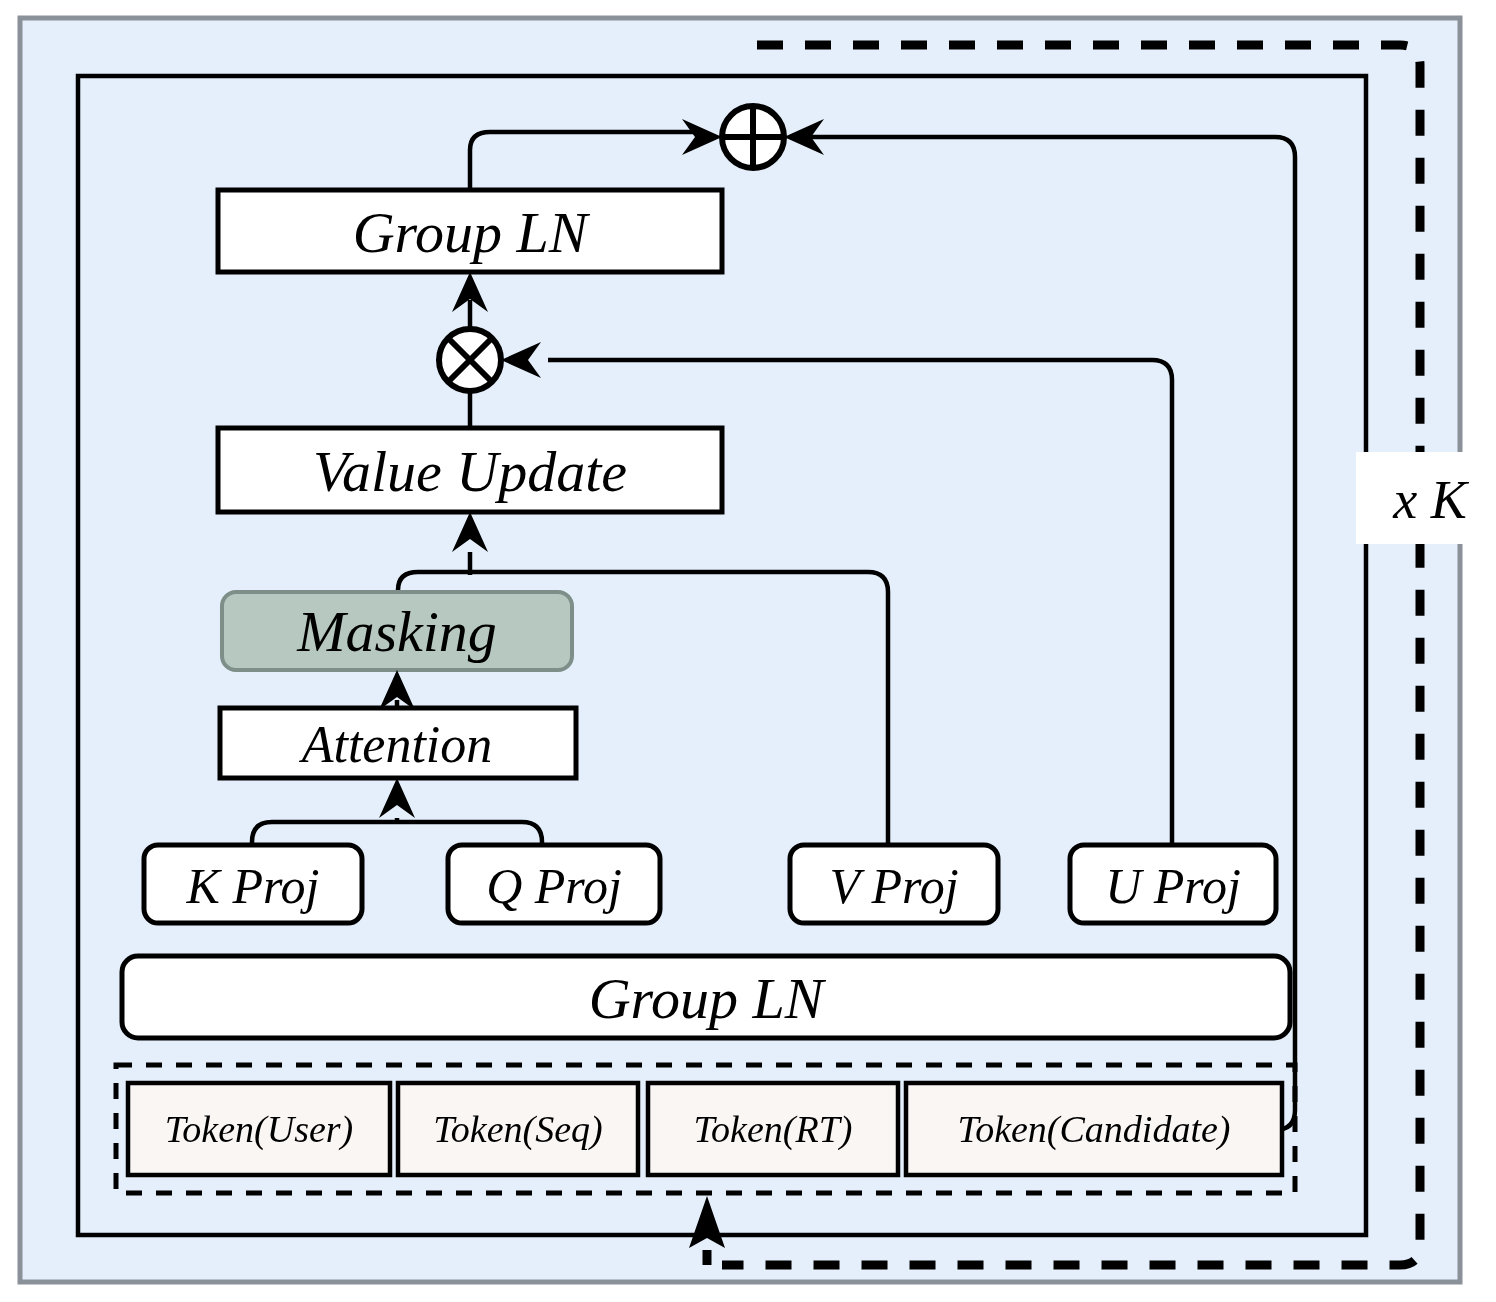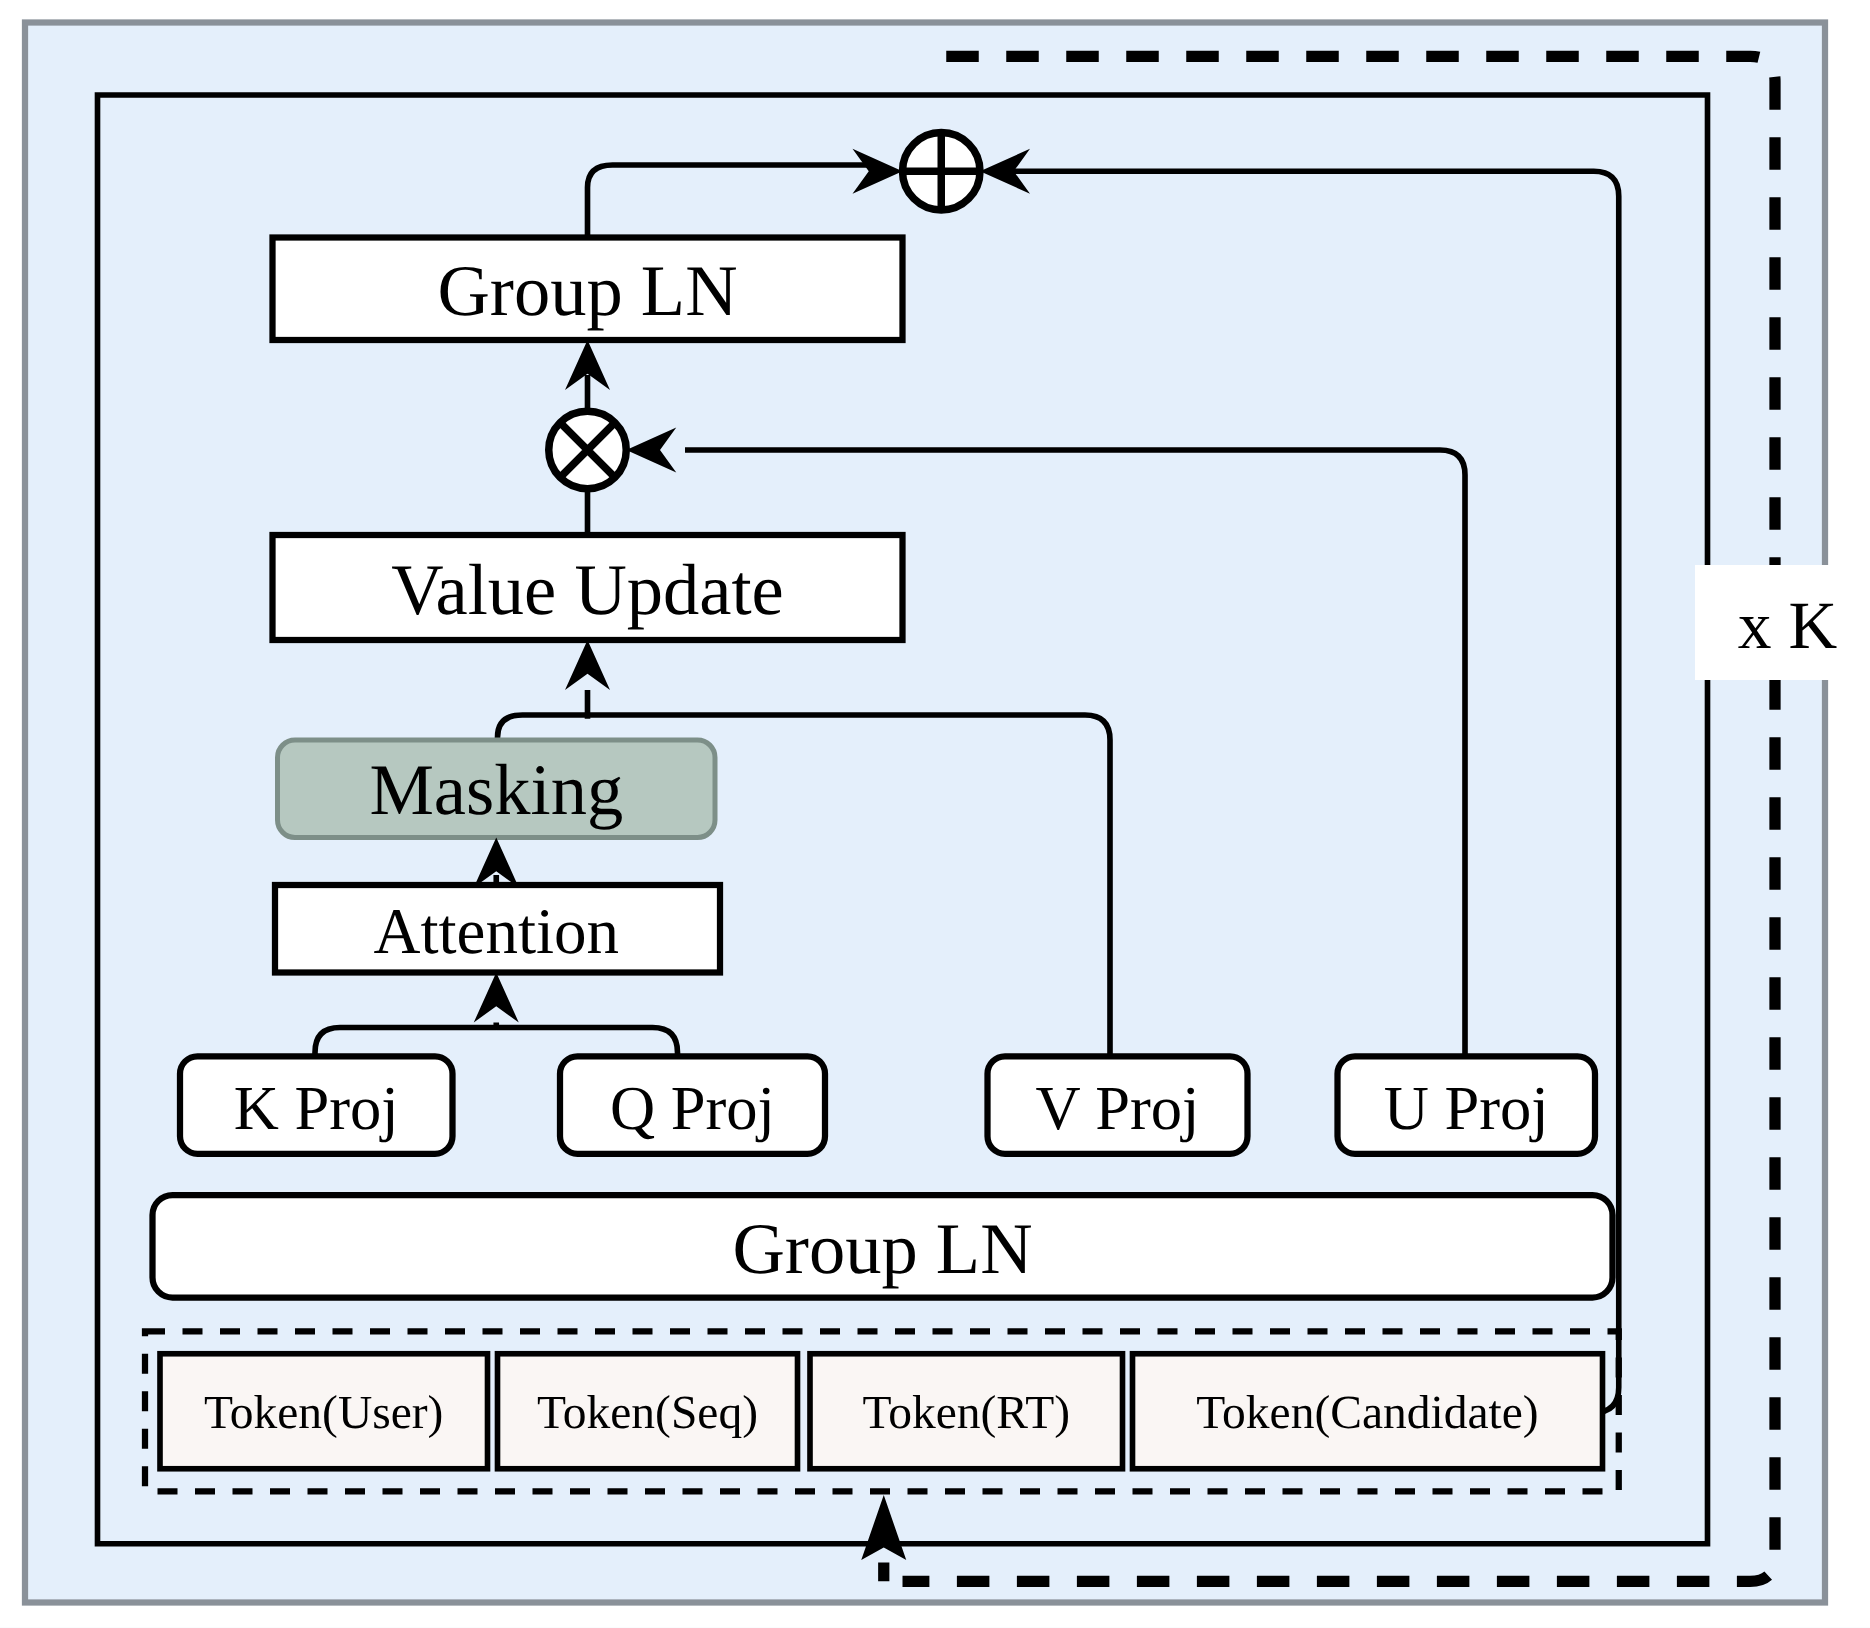--- a/index.html
+++ b/index.html
@@ -1,17 +1,17 @@
 <!DOCTYPE html>
 <html><head>
 <meta charset="utf-8">
 <style>
   html,body{margin:0;padding:0;background:#ffffff;}
   #stage{position:relative;width:1496px;height:1302px;overflow:hidden;
-         font-family:"Liberation Serif",serif;background:#ffffff;}
+         font-family:"Liberation Serif",serif;background:#ffffff;font-style:italic;}
   #diagram{position:absolute;left:0;top:0;width:1496px;height:1302px;}
   text{font-family:"Liberation Serif",serif;fill:#000;}
   .lbl-lg{font-size:58px;}
   .lbl-md{font-size:52px;}
   .lbl-proj{font-size:50px;}
   .lbl-tok{font-size:38px;}
   .lbl-xk{font-size:54px;}
   .edge{stroke:#000;stroke-width:4.5;fill:none;stroke-linecap:butt;}
   .dash-loop{stroke:#000;stroke-width:9;fill:none;stroke-dasharray:26 22;stroke-linecap:butt;}
   .dash-grp{stroke:#000;stroke-width:5;fill:none;stroke-dasharray:16 14;}

